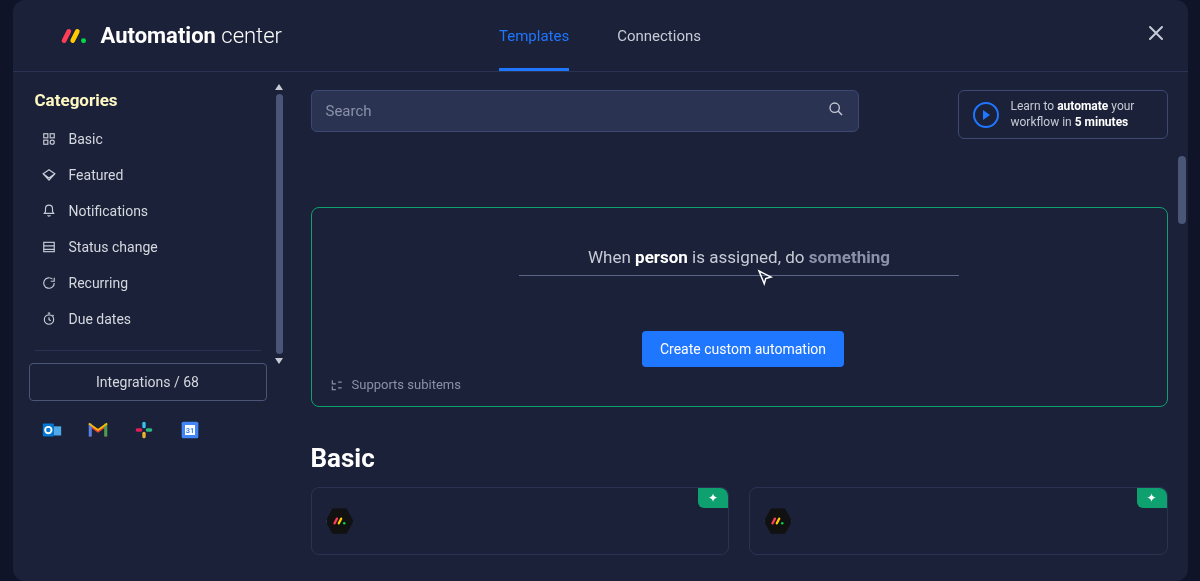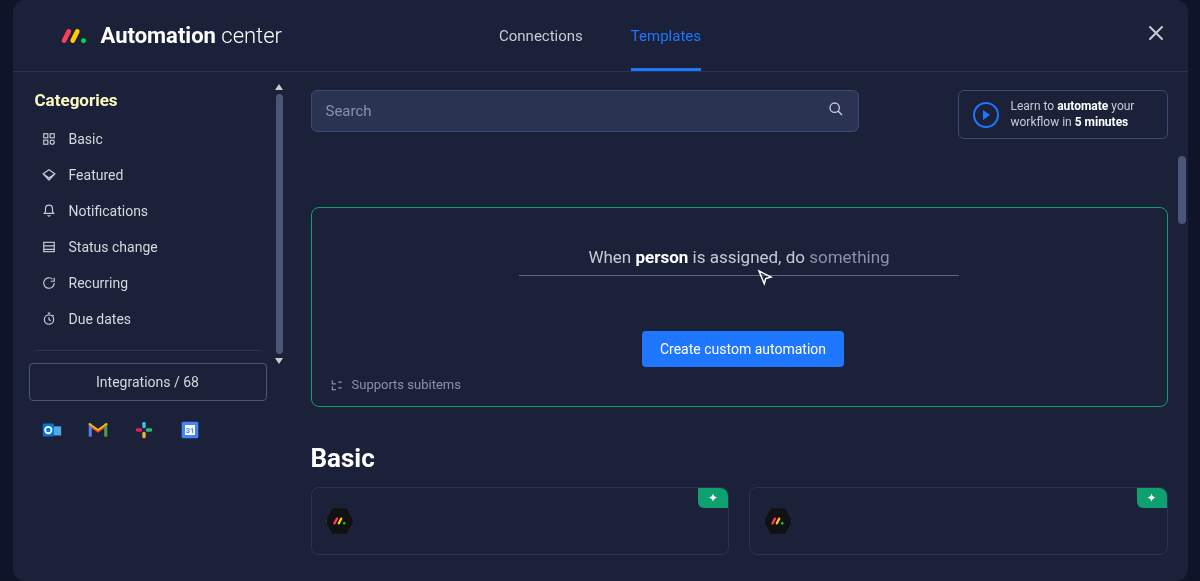--- a/index.html
+++ b/index.html
@@ -267,21 +267,21 @@
     .custom-sentence {
       font-size: 17px;
       color: #c7cbd6;
       border-bottom: 1px solid #5a6588;
       padding-bottom: 8px;
       min-width: 440px;
       text-align: center;
       position: relative;
     }
     .custom-sentence .kw { color: #fff; font-weight: 700; }
-    .custom-sentence .kw2 { color: #8a91a8; font-weight: 400; }
+    .custom-sentence .kw2 { color: #8a91a8; font-weight: 700; }
     .cursor-icon {
       position: absolute;
       right: 185px;
       bottom: -15px;
       color: #fff;
     }
     .create-btn {
       margin-top: 55px;
       background: #1f76ff;
       color: #fff;
@@ -362,22 +362,22 @@
           <path d="M4 18 L10 6" stroke="#ff3d57" stroke-width="6" stroke-linecap="round"></path>
           <path d="M15 18 L21 6" stroke="#ffcb00" stroke-width="6" stroke-linecap="round"></path>
           <circle cx="29" cy="18" r="3.2" fill="#00d647"></circle>
         </svg>
       </span>
       <span class="title">
         <strong>Automation</strong> <span>center</span>
       </span>
     </div>
     <div class="tabs">
+      <div class="tab active">Templates</div>
       <div class="tab">Connections</div>
-      <div class="tab active">Templates</div>
     </div>
     <div class="close-btn">
       <svg width="16" height="16" viewBox="0 0 16 16">
           <path d="M2 2 L14 14 M14 2 L2 14" stroke="currentColor" stroke-width="2" stroke-linecap="round"></path>
         </svg>
     </div>
   </div>
 
   <div class="body">
     <div class="sidebar">

